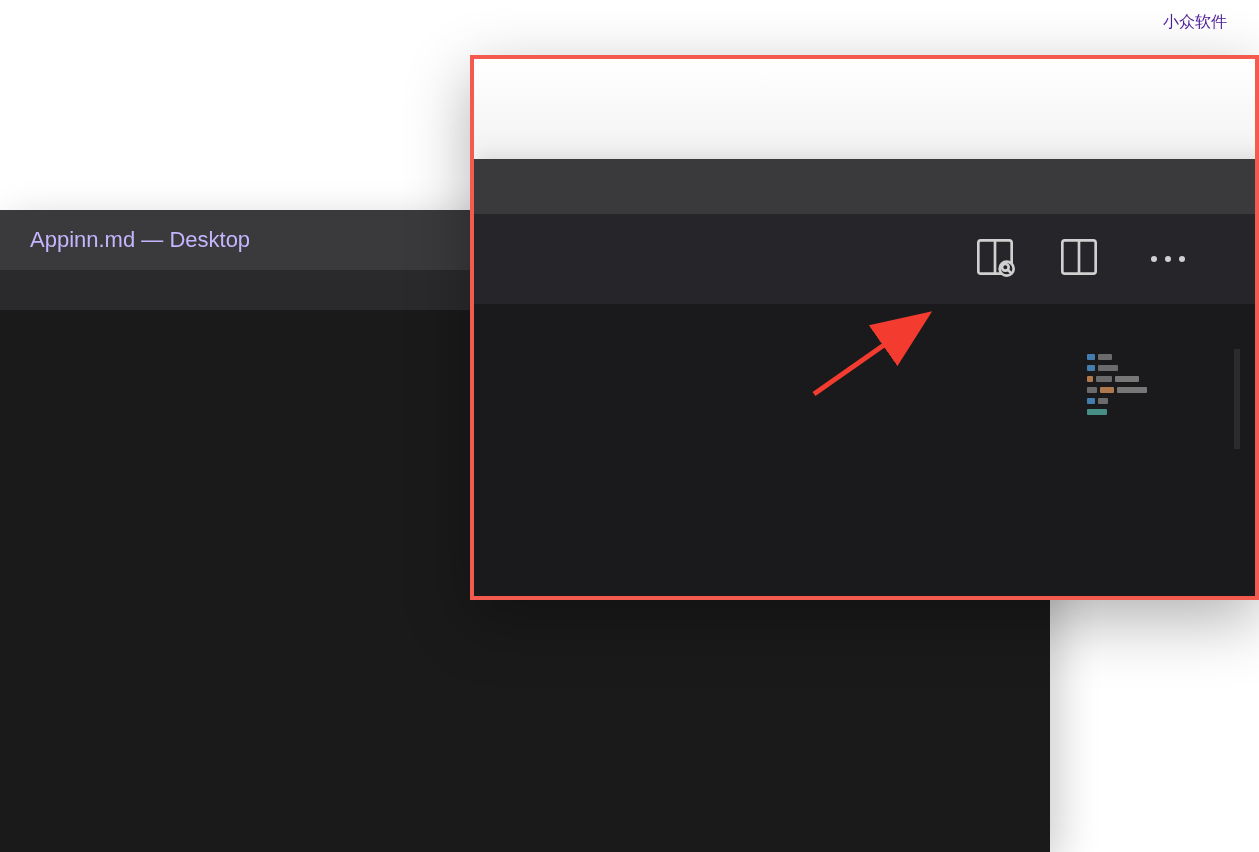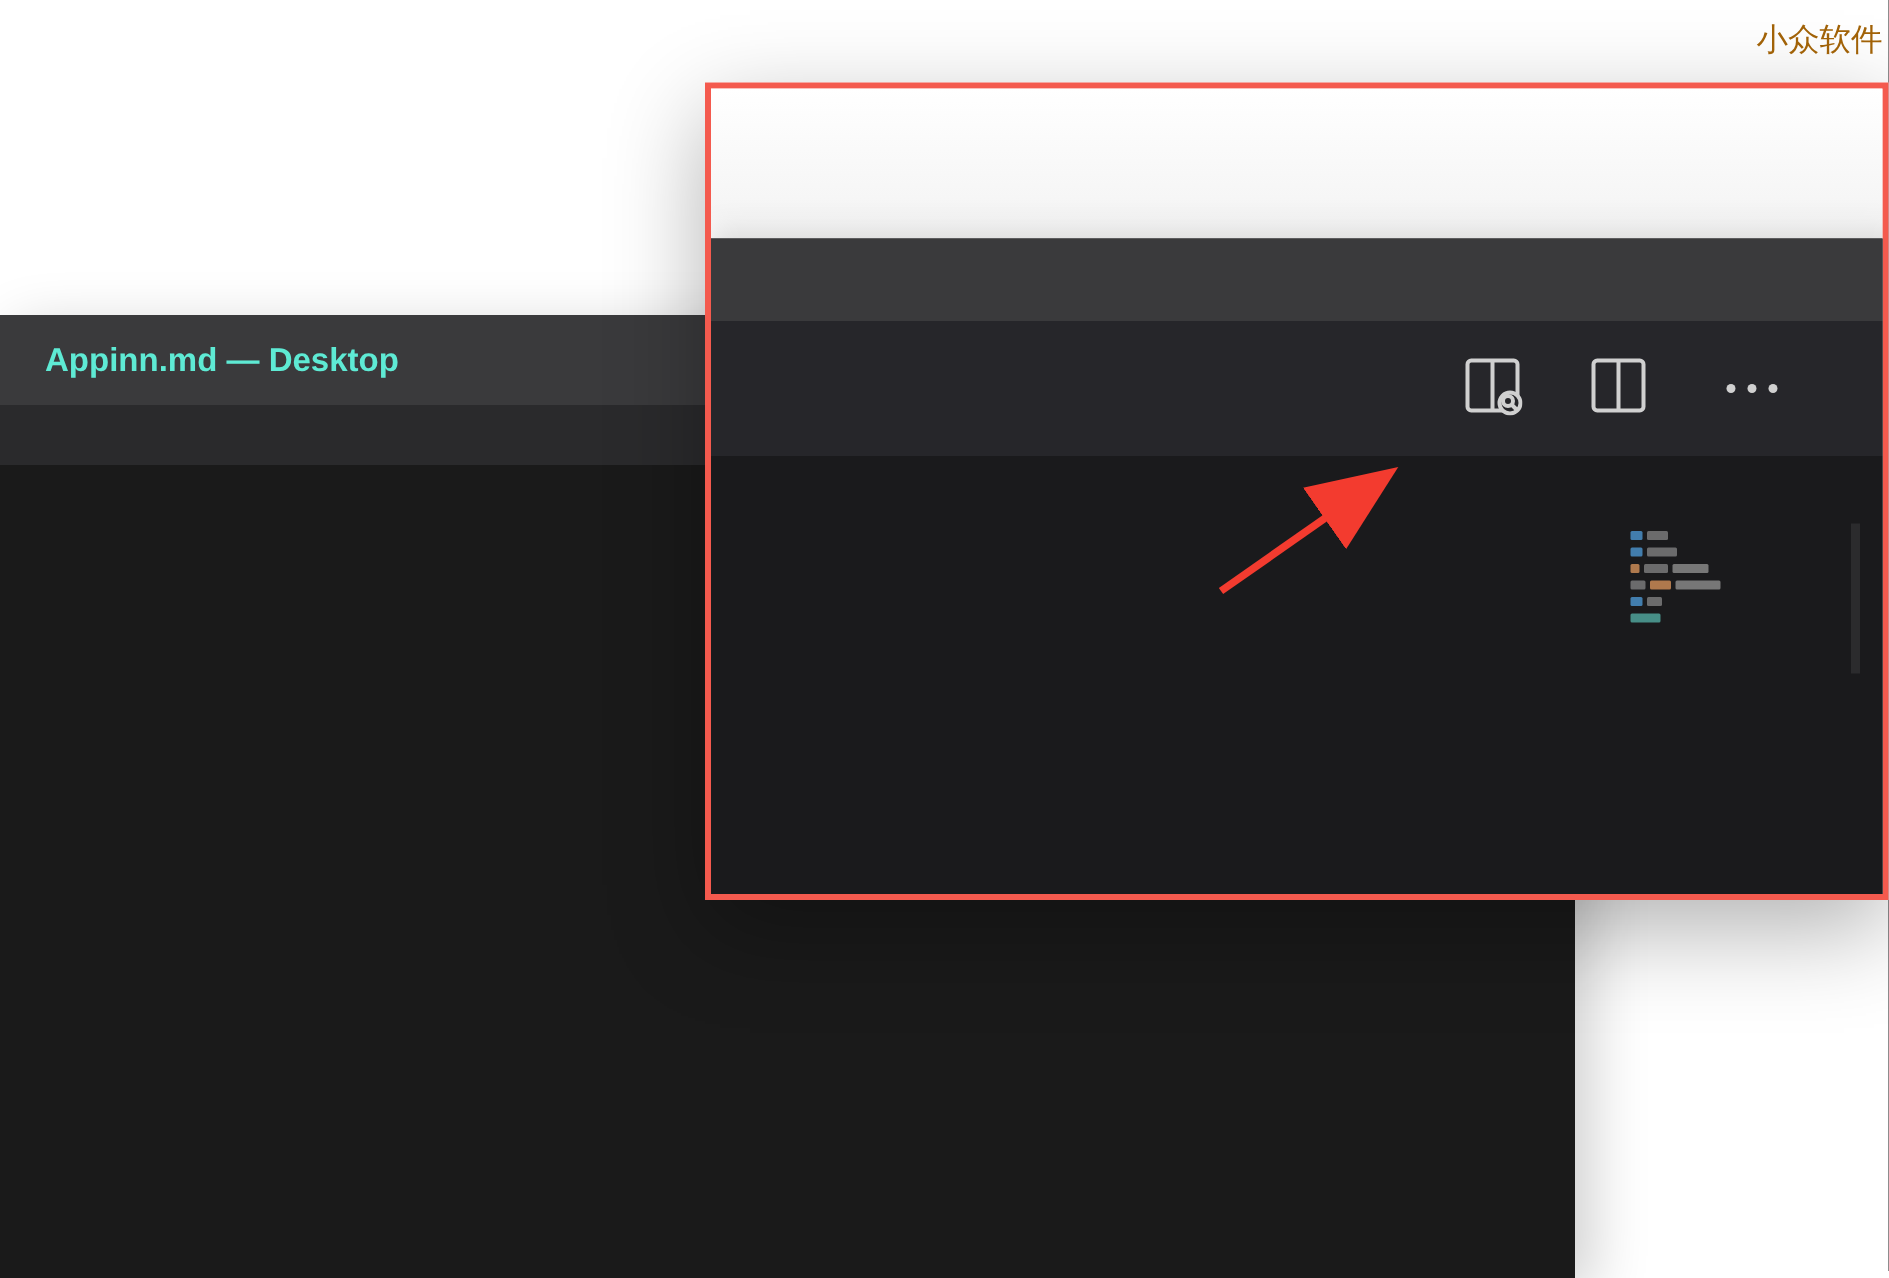--- a/index.html
+++ b/index.html
@@ -13,23 +13,23 @@
       height: 852px;
       background: #ffffff;
       font-family: -apple-system, BlinkMacSystemFont, "Segoe UI", sans-serif;
       position: relative;
       overflow: hidden;
     }
     
     .watermark {
       position: absolute;
       top: 12px;
-      right: 4px;
-      font-size: 21px;
-      color: #a16207;
+      right: 32px;
+      font-size: 16px;
+      color: #4c1d95;
       z-index: 100;
     }
     
     
     .back-window {
       position: absolute;
       left: 0;
       top: 210px;
       width: 1050px;
       height: 642px;
@@ -41,23 +41,23 @@
     .back-window .titlebar {
       height: 60px;
       background: #3a3a3c;
       border-top-right-radius: 12px;
       display: flex;
       align-items: center;
       padding-left: 30px;
     }
     
     .back-window .title-text {
-      color: #5eead4;
+      color: #c4b5fd;
       font-size: 22px;
-      font-weight: 700;
+      font-weight: 400;
     }
     
     .back-window .tabbar {
       height: 40px;
       background: #2a2a2c;
     }
     
     .back-window .editor-body {
       background: #1a1a1a;
       flex: 1;

